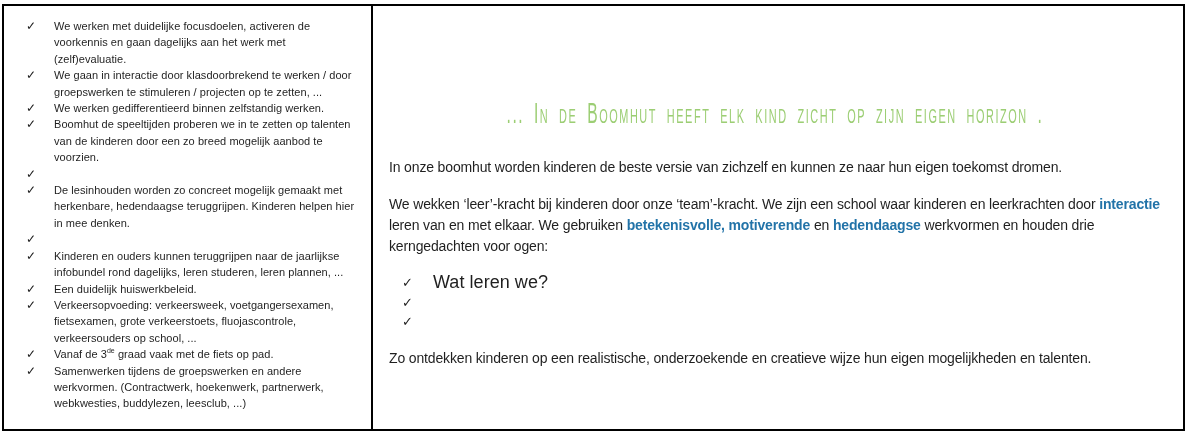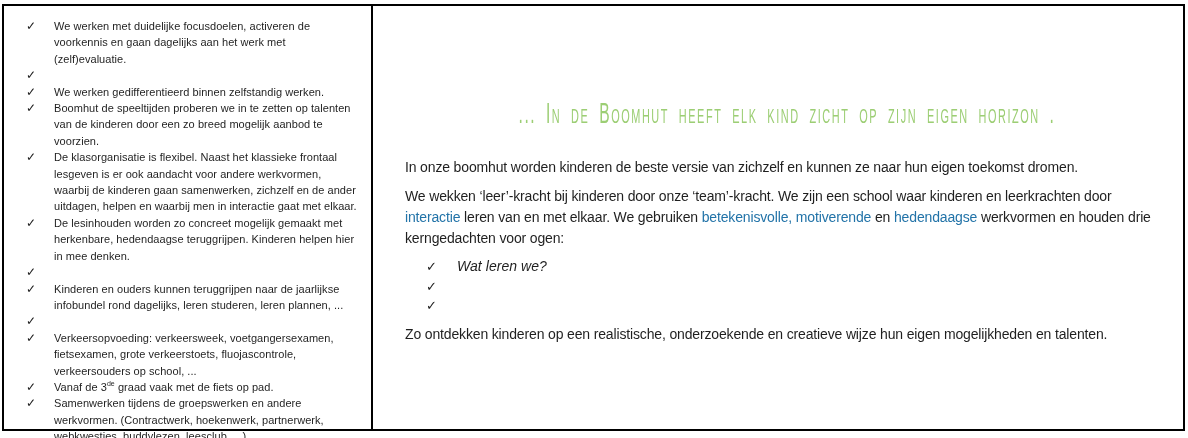--- a/index.html
+++ b/index.html
@@ -19,21 +19,21 @@
     border:2px solid var(--border_black);
     display:flex;background:#ffffff;
   }
   .panel-left{
     width:369px;flex:0 0 369px;
     border-right:2px solid var(--border_black);
     padding:12px 14px 10px 6px;
   }
   .panel-right{
     flex:1;
-    padding:0 6px 0 24px;
+    padding:0 6px 0 0;
   }
   
   ul.checklist{list-style:none;margin:0;padding:0;}
   ul.checklist li{display:flex;align-items:flex-start;}
   .chk{
     flex:0 0 44px;padding-left:16px;
     font-size:12px;line-height:16.4px;color:#222;
   }
   .li-txt{flex:1;font-size:11px;line-height:16.4px;letter-spacing:0.05px;}
   sup.ord{font-size:7px;line-height:0;}
@@ -44,65 +44,66 @@
     font-variant:small-caps;
     font-weight:normal;
     font-size:20px;
     letter-spacing:2px;
     word-spacing:5px;
     color:var(--heading_green);
     transform:scale(0.78,1.45);
     white-space:nowrap;
   }
   .body-text{margin-top:32px;font-size:14px;line-height:21px;letter-spacing:-0.15px;}
-  .para{margin:8px;}
-  .accent{color:var(--accent_blue);font-weight:normal;}
+  .para{margin:16px;}
+  .accent{color:var(--accent_blue);font-weight:bold;}
   ul.checklist.sub{margin:1px 0 0 0;}
   ul.checklist.sub .chk{flex:0 0 60px;padding-left:29px;font-size:13px;line-height:19.5px;}
-  ul.checklist.sub .li-txt{font-size:14px;line-height:19.5px;flex:0 1 auto;font-style:italic;}
+  ul.checklist.sub .li-txt{font-size:18px;line-height:19.5px;flex:0 1 auto;}
 </style>
 </head>
 <body>
 
 <div class="sheet">
 
   <div class="panel-left">
     <ul class="checklist">
       <li>
         <span class="chk">✓</span>
         <span class="li-txt">We werken met duidelijke focusdoelen, activeren de voorkennis en gaan dagelijks aan het werk met (zelf)evaluatie.</span>
       </li>
       <li>
         <span class="chk">✓</span>
+        <span class="li-txt">We gaan in interactie door klasdoorbrekend te werken / door groepswerken te stimuleren / projecten op te zetten, ...</span>
       </li>
       <li>
         <span class="chk">✓</span>
         <span class="li-txt">We werken gedifferentieerd binnen zelfstandig werken.</span>
       </li>
       <li>
         <span class="chk">✓</span>
         <span class="li-txt">Boomhut de speeltijden proberen we in te zetten op talenten van de kinderen door een zo breed mogelijk aanbod te voorzien.</span>
       </li>
       <li>
         <span class="chk">✓</span>
-        <span class="li-txt">De klasorganisatie is flexibel. Naast het klassieke frontaal lesgeven is er ook aandacht voor andere werkvormen, waarbij de kinderen gaan samenwerken, zichzelf en de ander uitdagen, helpen en waarbij men in interactie gaat met elkaar.</span>
       </li>
       <li>
         <span class="chk">✓</span>
         <span class="li-txt">De lesinhouden worden zo concreet mogelijk gemaakt met herkenbare, hedendaagse teruggrijpen. Kinderen helpen hier in mee denken.</span>
       </li>
       <li>
         <span class="chk">✓</span>
       </li>
       <li>
         <span class="chk">✓</span>
         <span class="li-txt">Kinderen en ouders kunnen teruggrijpen naar de jaarlijkse infobundel rond dagelijks, leren studeren, leren plannen, ...</span>
       </li>
       <li>
         <span class="chk">✓</span>
+        <span class="li-txt">Een duidelijk huiswerkbeleid.</span>
       </li>
       <li>
         <span class="chk">✓</span>
         <span class="li-txt">Verkeersopvoeding: verkeersweek, voetgangersexamen, fietsexamen, grote verkeerstoets, fluojascontrole, verkeersouders op school, ...</span>
       </li>
       <li>
         <span class="chk">✓</span>
         <span class="li-txt"><span>Vanaf de 3</span><sup class="ord">de</sup><span> graad vaak met de fiets op pad.</span></span>
       </li>
       <li>

